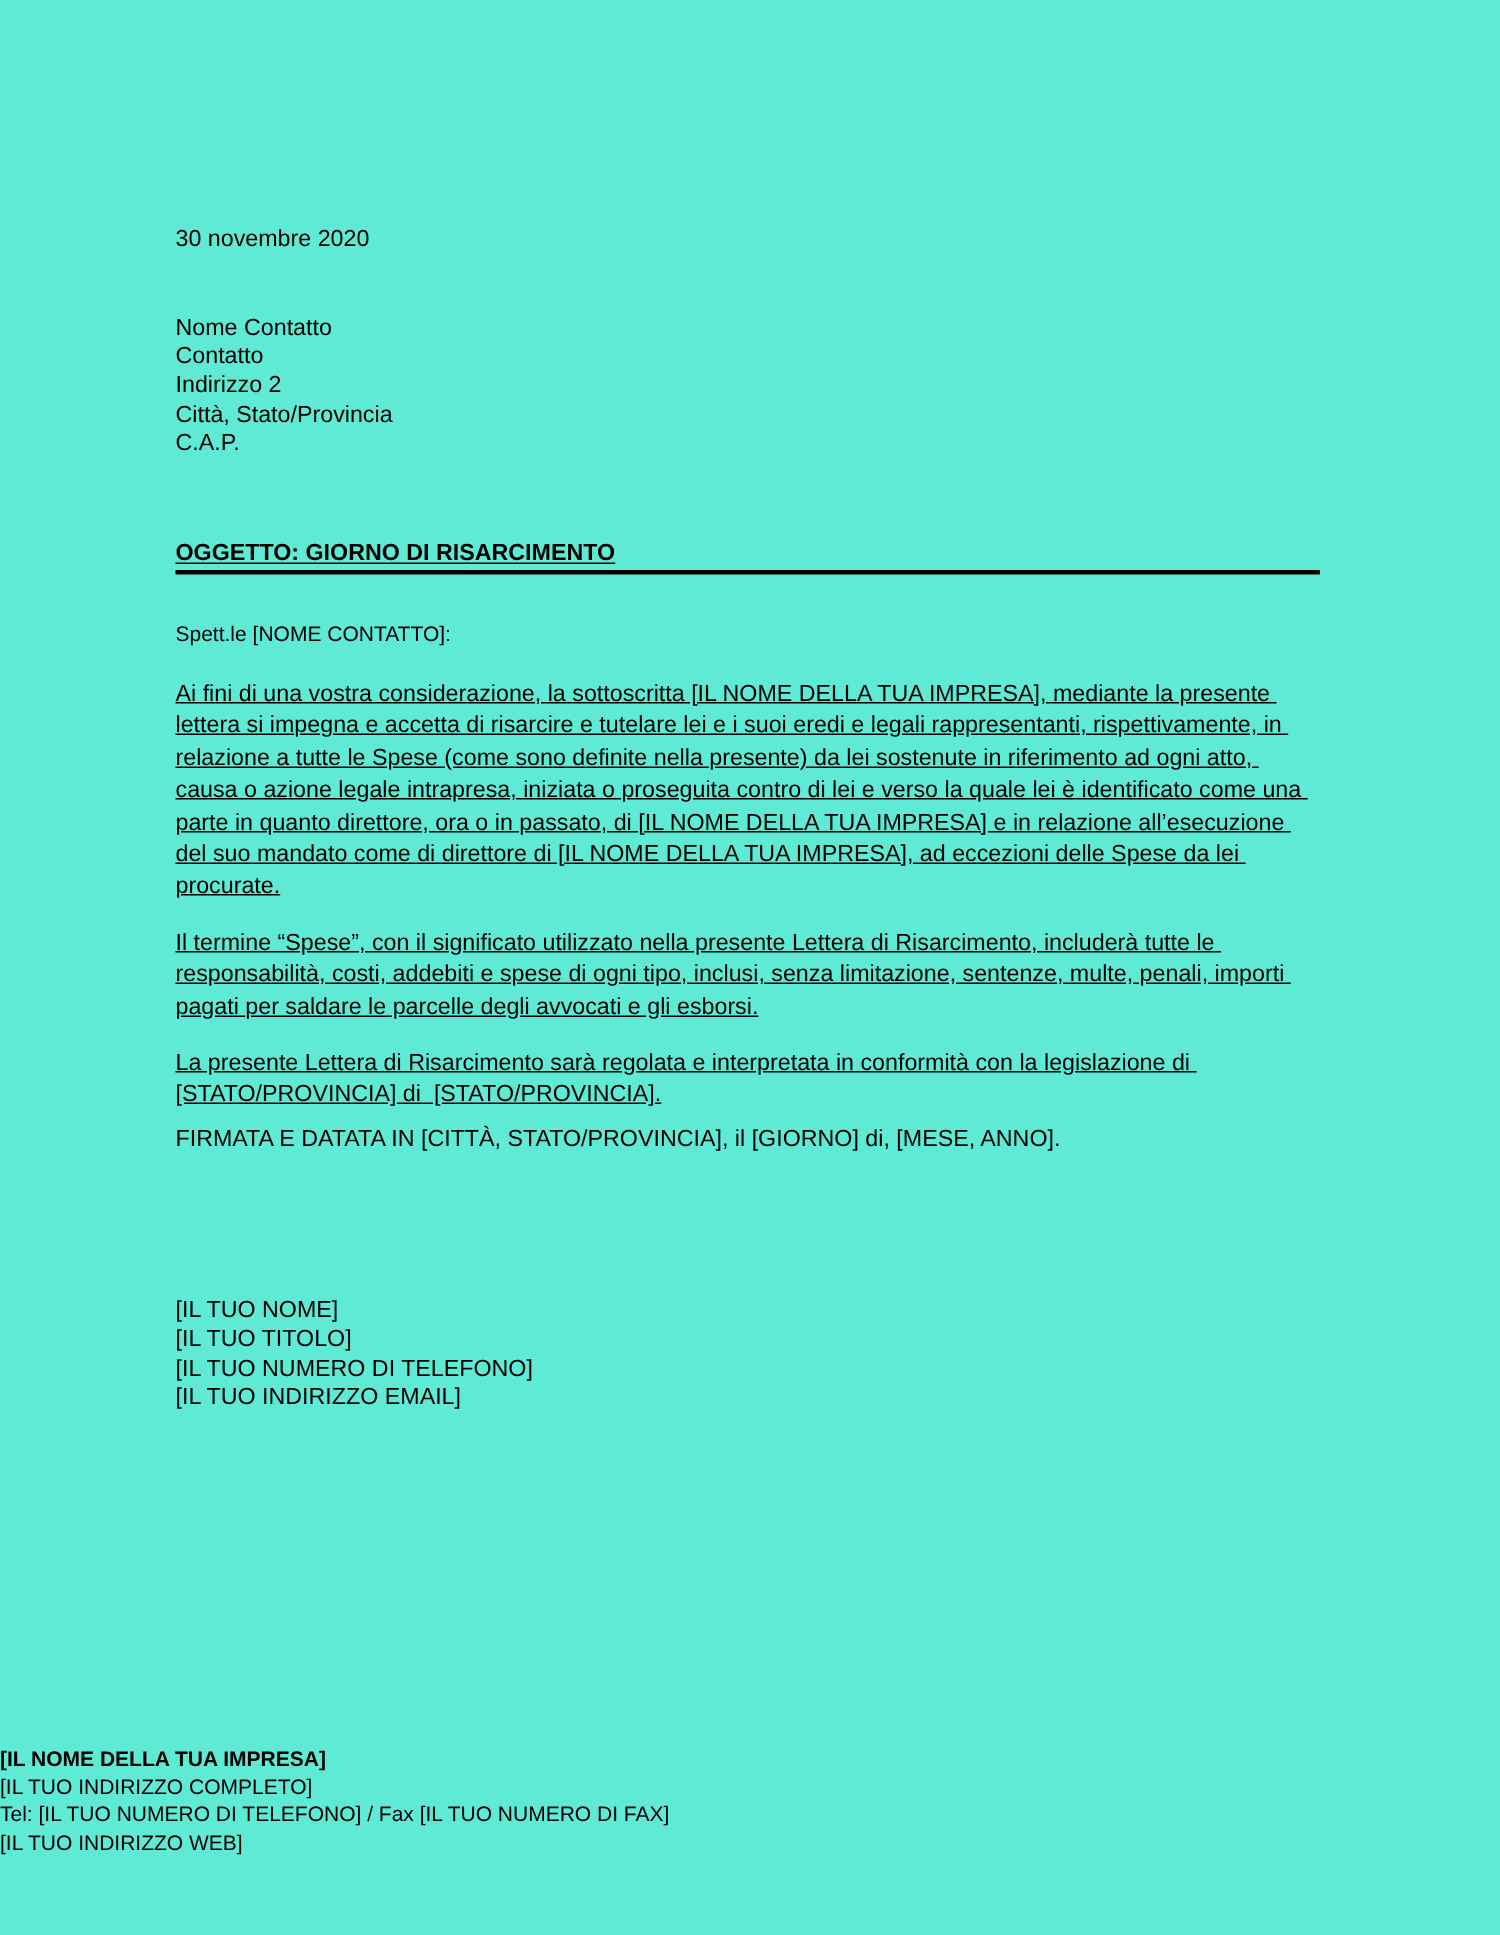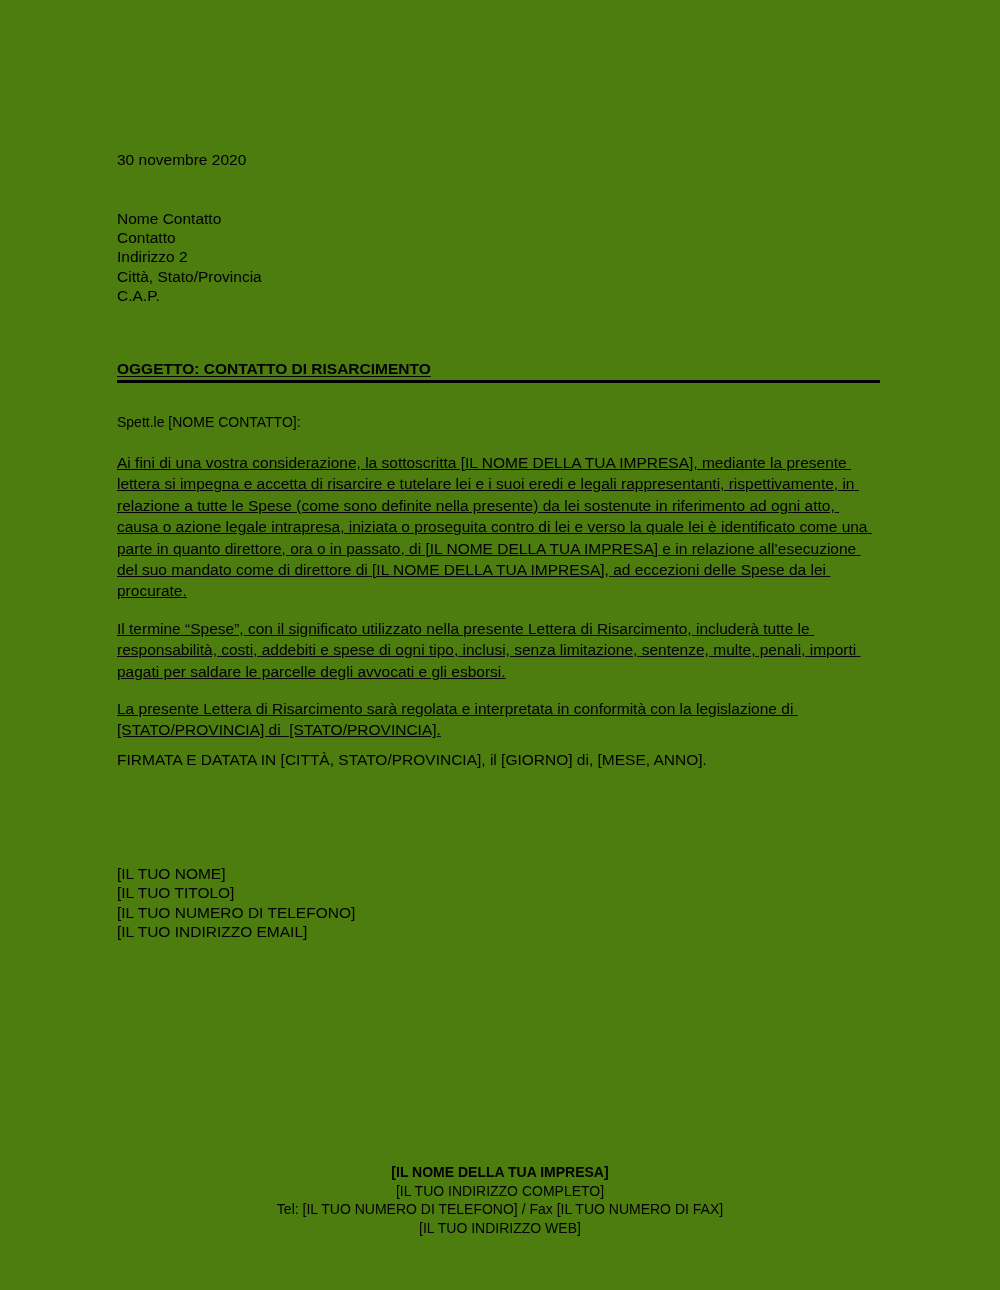--- a/index.html
+++ b/index.html
@@ -8,21 +8,21 @@
     background: #ffffff;
   }
   body {
     font-family: "Liberation Sans", sans-serif;
     color: #000000;
   }
   .page {
     position: relative;
     width: 1000px;
     height: 1290px;
-    background: #4d7c0f;
+    background: #5eead4;
     overflow: hidden;
     box-sizing: border-box;
   }
   .content {
     position: absolute;
     left: 117px;
     top: 0;
     width: 760px;
   }
 
@@ -118,21 +118,20 @@
   .signature-block div {
     white-space: nowrap;
   }
 
   
   .footer {
     position: absolute;
     left: 0;
     top: 1163px;
     width: 1000px;
-    text-align: center;
     font-size: 14px;
     line-height: 18.6px;
   }
   .footer div {
     white-space: nowrap;
   }
   .footer .footer-company {
     font-weight: bold;
   }
 </style>
@@ -146,21 +145,21 @@
 
     <div class="address-block">
       <div>Nome Contatto</div>
       <div>Contatto</div>
       <div>Indirizzo 2</div>
       <div>Città, Stato/Provincia</div>
       <div>C.A.P.</div>
     </div>
 
     <div class="subject-wrap">
-      <div class="subject-heading">OGGETTO: CONTATTO DI RISARCIMENTO</div>
+      <div class="subject-heading">OGGETTO: GIORNO DI RISARCIMENTO</div>
       <div class="subject-rule"></div>
     </div>
 
     <div class="salutation">Spett.le [NOME CONTATTO]:</div>
 
     <div class="body-paragraphs">
       <p>Ai fini di una vostra considerazione, la sottoscritta [IL NOME DELLA TUA IMPRESA], mediante la presente lettera si impegna e accetta di risarcire e tutelare lei e i suoi eredi e legali rappresentanti, rispettivamente, in relazione a tutte le Spese (come sono definite nella presente) da lei sostenute in riferimento ad ogni atto, causa o azione legale intrapresa, iniziata o proseguita contro di lei e verso la quale lei è identificato come una parte in quanto direttore, ora o in passato, di [IL NOME DELLA TUA IMPRESA] e in relazione all’esecuzione del suo mandato come di direttore di [IL NOME DELLA TUA IMPRESA], ad eccezioni delle Spese da lei procurate.</p>
       <p>Il termine “Spese”, con il significato utilizzato nella presente Lettera di Risarcimento, includerà tutte le responsabilità, costi, addebiti e spese di ogni tipo, inclusi, senza limitazione, sentenze, multe, penali, importi pagati per saldare le parcelle degli avvocati e gli esborsi.</p>
       <p>La presente Lettera di Risarcimento sarà regolata e interpretata in conformità con la legislazione di [STATO/PROVINCIA] di  [STATO/PROVINCIA].</p>
     </div>

